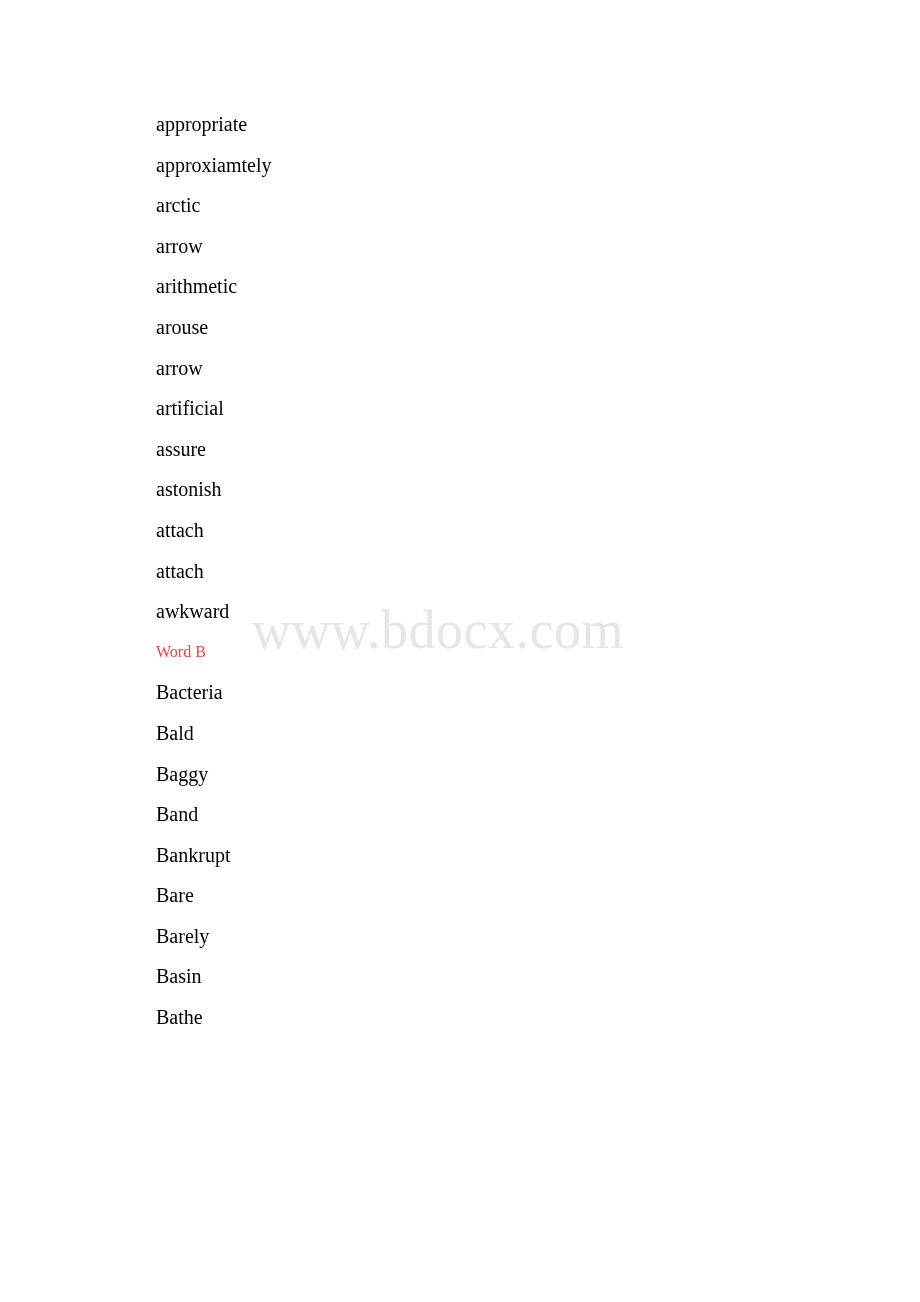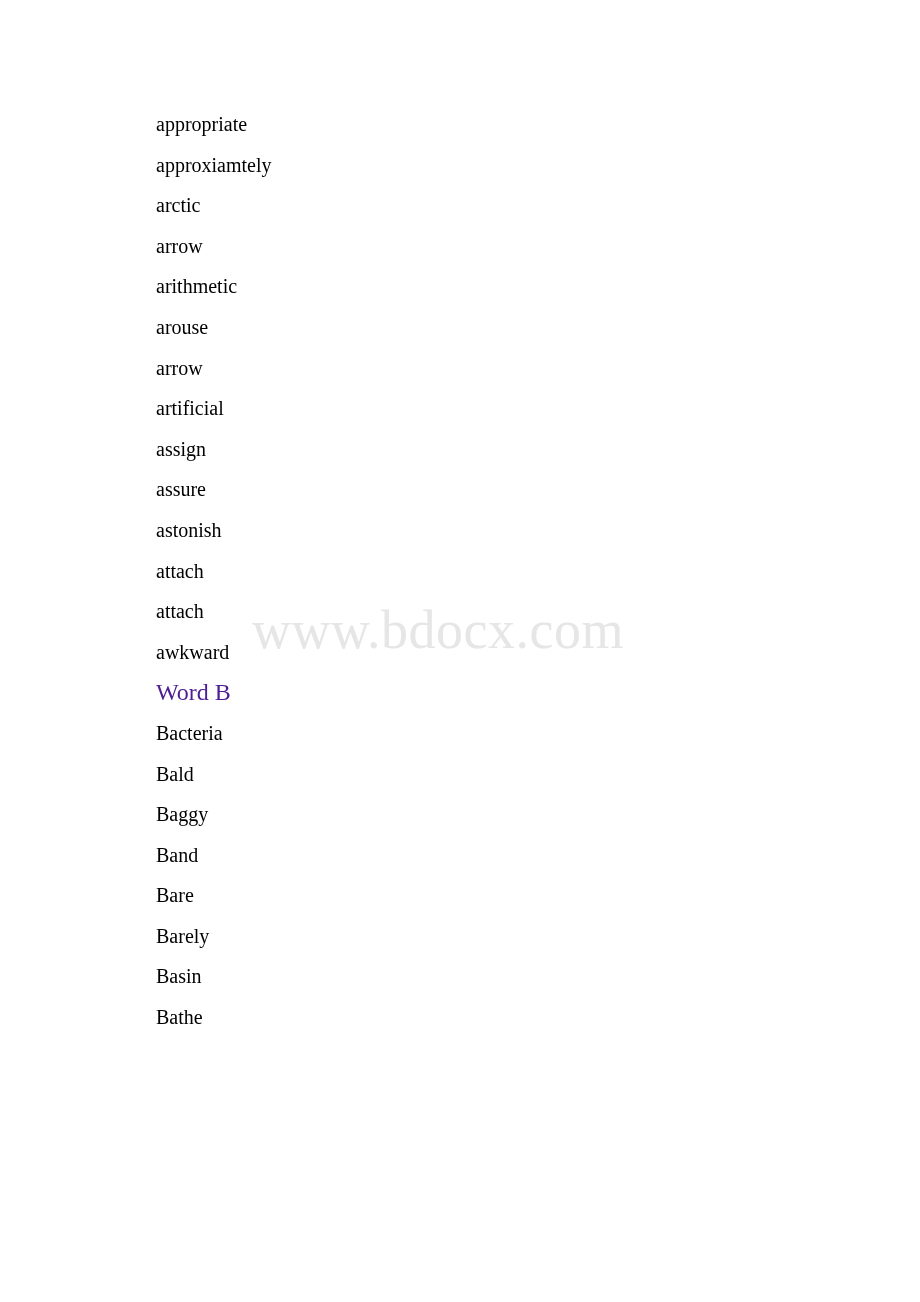--- a/index.html
+++ b/index.html
@@ -44,50 +44,50 @@
 
   .word-line {
     height: 40.6px;
     line-height: 40.6px;
     font-size: 20px;
     color: #000000;
     white-space: nowrap;
   }
 
   .word-line.section-heading {
-    font-size: 24px;
-    color: #4c1d95;
+    font-size: 16px;
+    color: #ef4444;
   }
 </style>
 </head>
 <body>
 
 <div class="page">
 
   <div class="watermark">www.bdocx.com</div>
 
   <div class="content">
       <div class="word-line">appropriate</div>
       <div class="word-line">approxiamtely</div>
       <div class="word-line">arctic</div>
       <div class="word-line">arrow</div>
       <div class="word-line">arithmetic</div>
       <div class="word-line">arouse</div>
       <div class="word-line">arrow</div>
       <div class="word-line">artificial</div>
-      <div class="word-line">assign</div>
       <div class="word-line">assure</div>
       <div class="word-line">astonish</div>
       <div class="word-line">attach</div>
       <div class="word-line">attach</div>
       <div class="word-line">awkward</div>
       <div class="word-line section-heading">Word B</div>
       <div class="word-line">Bacteria</div>
       <div class="word-line">Bald</div>
       <div class="word-line">Baggy</div>
       <div class="word-line">Band</div>
+      <div class="word-line">Bankrupt</div>
       <div class="word-line">Bare</div>
       <div class="word-line">Barely</div>
       <div class="word-line">Basin</div>
       <div class="word-line">Bathe</div>
     </div>
 
 </div>
 
 </body></html>

